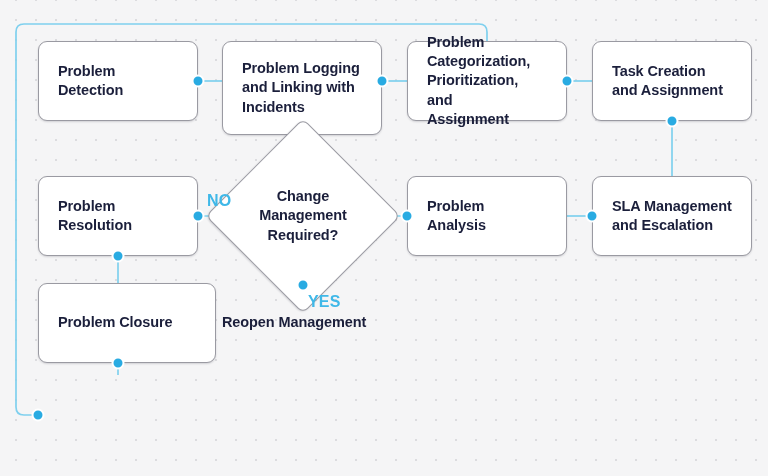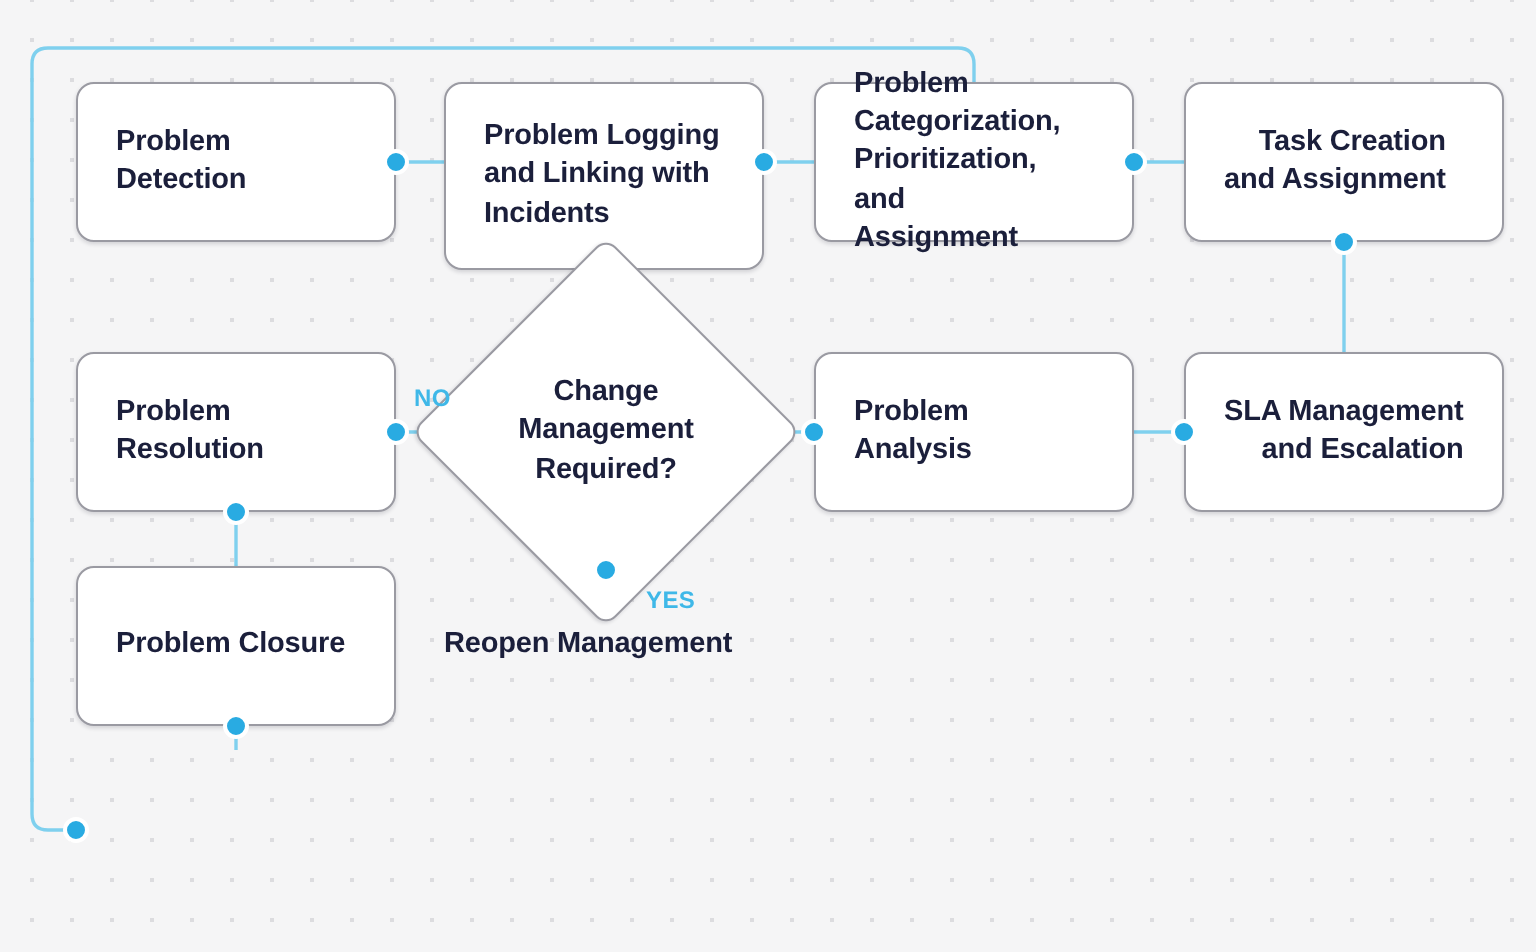--- a/index.html
+++ b/index.html
@@ -50,21 +50,21 @@
     color:#1b1f3b;font-size:14.5px;font-weight:700;line-height:1.33;
     text-align:center;white-space:pre-line;letter-spacing:-0.1px;
   }
   .dot{
     position:absolute;width:13px;height:13px;border-radius:50%;
     background:#29abe2;border:2.5px solid #ffffff;
     box-sizing:border-box;
     transform:translate(-50%,-50%);
   }
   .edge-label{
-    position:absolute;color:#3fb8e8;font-size:12px;font-weight:700;
+    position:absolute;color:#3fb8e8;font-size:16px;font-weight:700;
     letter-spacing:.2px;
   }
   .free-label{
     position:absolute;color:#1b1f3b;font-size:14.5px;font-weight:700;
     letter-spacing:-0.1px;white-space:nowrap;
   }
 </style>
 </head>
 <body>
 
@@ -97,21 +97,21 @@
 Incidents</span>
   </div>
 
   <div class="node" style="left:407px;top:41px;width:160px;height:80px;">
     <span class="label">Problem
 Categorization,
 Prioritization, and
 Assignment</span>
   </div>
 
-  <div class="node" style="left:592px;top:41px;width:160px;height:80px;text-align:right;">
+  <div class="node" style="left:592px;top:41px;width:160px;height:80px;">
     <span class="label">Task Creation
 and Assignment</span>
   </div>
 
   <div class="node" style="left:38px;top:176px;width:160px;height:80px;">
     <span class="label">Problem
 Resolution</span>
   </div>
 
   <div class="diamond-wrap" style="left:234px;top:147px;width:138px;height:138px;">
@@ -119,34 +119,34 @@
     <div class="diamond-text">Change
 Management
 Required?</div>
   </div>
 
   <div class="node" style="left:407px;top:176px;width:160px;height:80px;">
     <span class="label">Problem
 Analysis</span>
   </div>
 
-  <div class="node" style="left:592px;top:176px;width:160px;height:80px;text-align:right;">
+  <div class="node" style="left:592px;top:176px;width:160px;height:80px;">
     <span class="label">SLA Management
 and Escalation</span>
   </div>
 
-  <div class="node" style="left:38px;top:283px;width:160px;height:80px;">
+  <div class="node" style="left:38px;top:283px;width:178px;height:80px;">
     <span class="label">Problem Closure</span>
   </div>
 
 
   <div class="free-label" style="left:222px;top:314px;">Reopen Management</div>
 
   <div class="edge-label" style="left:207px;top:192px;">NO</div>
-  <div class="edge-label" style="left:323px;top:293px;">YES</div>
+  <div class="edge-label" style="left:308px;top:293px;">YES</div>
 
   <div class="dot" style="left:198px;top:81px;"></div>
   <div class="dot" style="left:382px;top:81px;"></div>
   <div class="dot" style="left:567px;top:81px;"></div>
   <div class="dot" style="left:672px;top:121px;"></div>
   <div class="dot" style="left:592px;top:216px;"></div>
   <div class="dot" style="left:407px;top:216px;"></div>
   <div class="dot" style="left:198px;top:216px;"></div>
   <div class="dot" style="left:303px;top:285px;"></div>
   <div class="dot" style="left:118px;top:256px;"></div>

